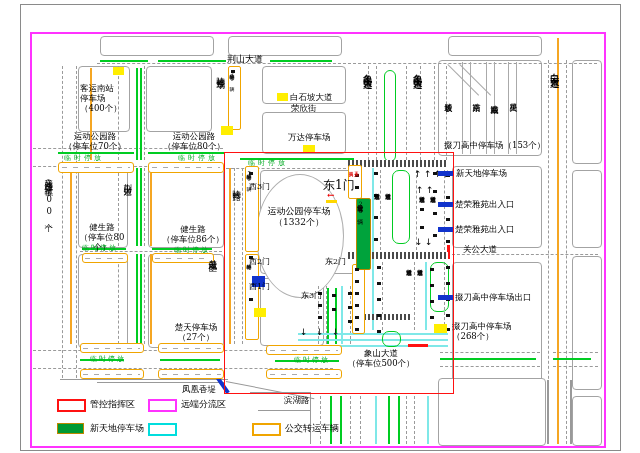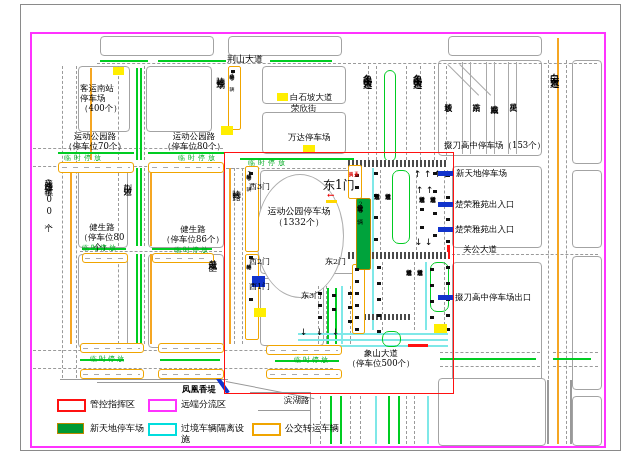--- a/index.html
+++ b/index.html
@@ -39,21 +39,20 @@
   <div class="zone" style="left:30px;top:32px;width:572px;height:412px;border:2px solid #ff33ff;"></div>
   <div class="zone" style="left:224px;top:152px;width:228px;height:240px;border:1.5px solid #ff1111;"></div>
 
   <div class="lg-swatch" style="left: 57px; top: 399px; border: 2px solid rgb(255, 17, 17);"></div>
   <div class="lg-label" style="left:90px;top:399px;">管控指挥区</div>
   <div class="lg-swatch" style="left: 148px; top: 399px; border: 2px solid rgb(255, 51, 255);"></div>
   <div class="lg-label" style="left:181px;top:399px;">远端分流区</div>
   <div class="lg-swatch" style="left: 57px; top: 423px; background: rgb(0, 153, 51); border: 1px solid rgb(187, 136, 0);"></div>
   <div class="lg-label" style="left:90px;top:423px;">新天地停车场</div>
   <div class="lg-swatch" style="left: 148px; top: 423px; border: 2px solid rgb(0, 221, 221);"></div>
-  <div class="lg-label" style="left:181px;top:423px;width:64px;">过境车辆隔离设施</div>
   <div class="lg-swatch" style="left: 252px; top: 423px; border: 2px solid rgb(240, 165, 0);"></div>
   <div class="lg-label" style="left:285px;top:423px;">公交转运车辆</div>
 <div class="blk" style="left: 100px; top: 36px; width: 112px; height: 18px;"></div>
     <div class="blk" style="left: 228px; top: 36px; width: 112px; height: 18px;"></div>
     <div class="blk" style="left: 448px; top: 36px; width: 92px; height: 18px;"></div>
     <div class="blk" style="left: 78px; top: 66px; width: 50px; height: 64px;"></div>
     <div class="blk" style="left: 146px; top: 66px; width: 64px; height: 64px;"></div>
     <div class="blk" style="left: 262px; top: 66px; width: 82px; height: 36px;"></div>
     <div class="blk" style="left: 262px; top: 112px; width: 82px; height: 40px;"></div>
     <div class="blk" style="left: 438px; top: 60px; width: 102px; height: 94px;"></div>
@@ -294,20 +293,22 @@
     <div class="lbl v" style="left: 44px; top: 172px; font-size: 8.5px; letter-spacing: 1.5px;">高雄路（停车位500个）</div>
     <div class="lbl v" style="left: 123px; top: 177px; font-size: 8.5px; letter-spacing: 1.5px;">荆山大道</div>
     <div class="lbl v" style="left: 232px; top: 183px; font-size: 8.5px; letter-spacing: 1.5px;">响岭路</div>
     <div class="lbl" style="left: 72px; top: 222px; font-size: 8.5px; width: 60px;">健生路
 （停车位80个）</div>
     <div class="lbl" style="left: 82px; top: 244px; font-size: 7px; color: rgb(0, 170, 34); letter-spacing: 2px;">临时停放</div>
     <div class="lbl" style="left: 160px; top: 224px; font-size: 8.5px; width: 66px;">健生路
 （停车位86个）</div>
     <div class="lbl" style="left: 174px; top: 246px; font-size: 7px; color: rgb(0, 170, 34); letter-spacing: 2px;">临时停放</div>
     <div class="lbl v" style="left: 208px; top: 253px; font-size: 8.5px; letter-spacing: 1px;">楚天城小区</div>
+    <div class="lbl" style="left: 163px; top: 322px; font-size: 8.5px; width: 66px;">楚天停车场
+（27个）</div>
     <div class="lbl" style="left: 249px; top: 182px; font-size: 8px;">西3门</div>
     <div class="lbl" style="left: 323px; top: 178px; font-size: 12px;">东1门</div>
     <div class="lbl" style="left: 327px; top: 190px; font-size: 9px; color: rgb(238, 0, 0); font-weight: bold;">←</div>
     <div class="lbl" style="left: 249px; top: 257px; font-size: 8px;">西2门</div>
     <div class="lbl" style="left: 325px; top: 257px; font-size: 8px;">东2门</div>
     <div class="lbl" style="left: 249px; top: 282px; font-size: 8px;">西1门</div>
     <div class="lbl" style="left: 301px; top: 291px; font-size: 8px;">东3门</div>
     <div class="lbl" style="left: 256px; top: 206px; font-size: 9px; width: 86px;">运动公园停车场
 （1332个）</div>
     <div class="lbl v" style="left: 246px; top: 170px; font-size: 5px;">临时停放70辆</div>
@@ -319,19 +320,21 @@
     <div class="lbl v" style="left: 385px; top: 189px; font-size: 5.5px;">过境车辆通道</div>
     <div class="lbl v" style="left: 419px; top: 192px; font-size: 5.5px;">过境车辆通道</div>
     <div class="lbl v" style="left: 430px; top: 192px; font-size: 5.5px;">过境车辆通道</div>
     <div class="lbl v" style="left: 406px; top: 265px; font-size: 5.5px;">过境车辆通道</div>
     <div class="lbl v" style="left: 417px; top: 265px; font-size: 5.5px;">过境车辆通道</div>
     <div class="lbl" style="left: 456px; top: 168px; font-size: 8.5px; width: 70px; text-align: left;">新天地停车场</div>
     <div class="lbl" style="left: 455px; top: 199px; font-size: 8.5px; width: 70px; text-align: left;">楚荣雅苑出入口</div>
     <div class="lbl" style="left: 455px; top: 224px; font-size: 8.5px; width: 70px; text-align: left;">楚荣雅苑出入口</div>
     <div class="lbl" style="left: 463px; top: 244px; font-size: 8.5px;">关公大道</div>
     <div class="lbl" style="left: 455px; top: 292px; font-size: 8.5px; width: 90px; text-align: left;">掇刀高中停车场出口</div>
+    <div class="lbl" style="left: 452px; top: 321px; font-size: 8.5px; width: 80px; text-align: left;">掇刀高中停车场
+（268个）</div>
     <div class="lbl" style="left: 90px; top: 355px; font-size: 7px; color: rgb(0, 170, 34); letter-spacing: 2px;">临时停放</div>
     <div class="lbl" style="left: 294px; top: 356px; font-size: 7px; color: rgb(0, 170, 34); letter-spacing: 2px;">临时停放</div>
     <div class="lbl" style="left: 345px; top: 348px; font-size: 8.5px; width: 72px;">象山大道
 （停车位500个）</div>
-    <div class="lbl" style="left: 182px; top: 384px; font-size: 8.5px; font-weight: bold;">凤凰香堤</div>
+    <div class="lbl" style="left: 182px; top: 384px; font-size: 8.5px;">凤凰香堤</div>
     <div class="lbl" style="left: 284px; top: 395px; font-size: 8.5px;">滨湖路</div>
   </div>
 
 </body></html>

